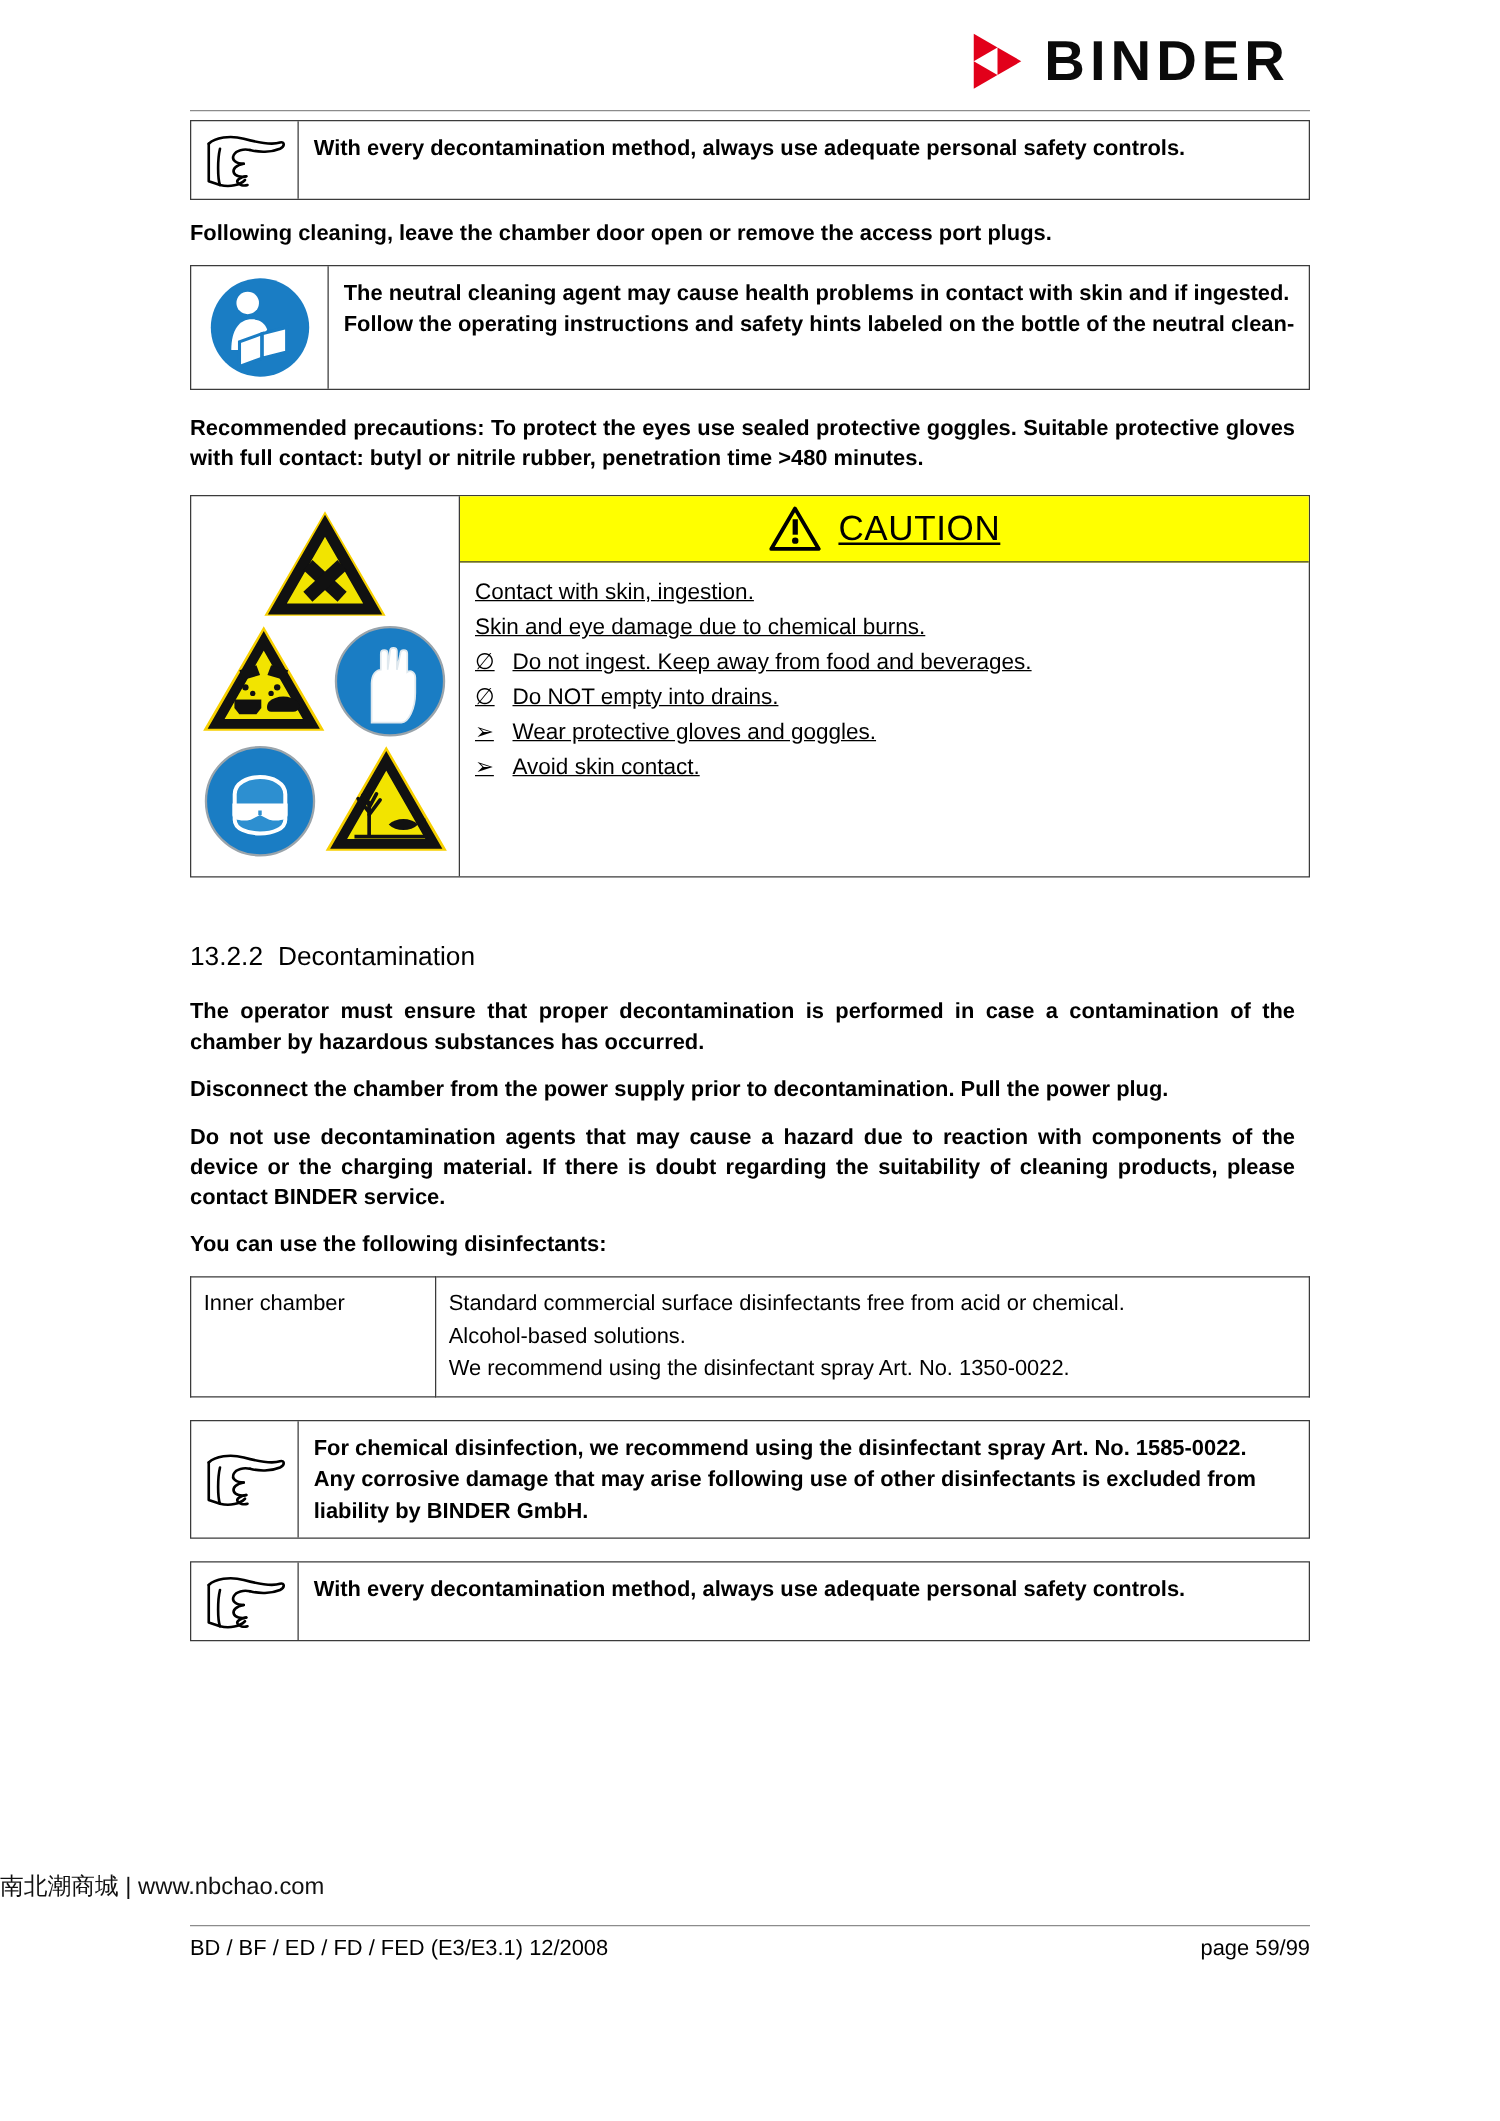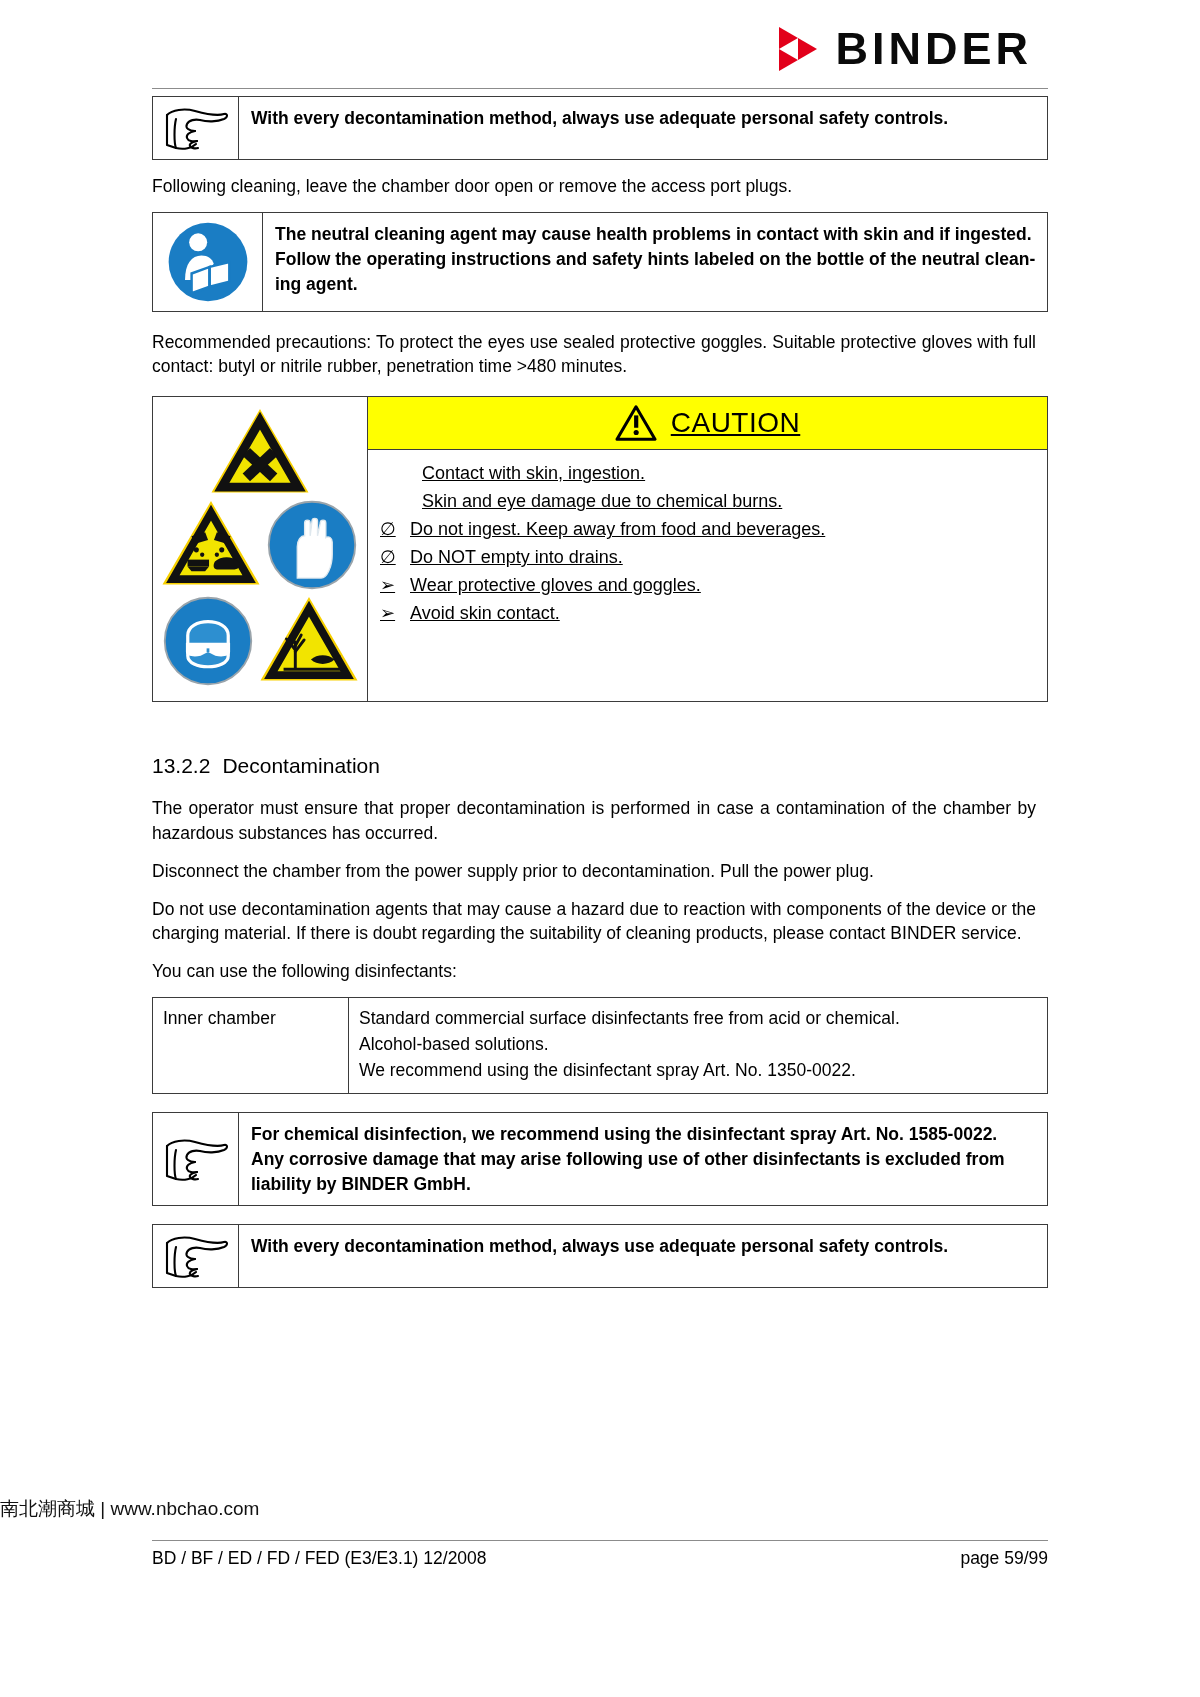--- a/index.html
+++ b/index.html
@@ -47,20 +47,21 @@
     position:absolute; left:152px; right:152px; top:88px;
     border-top:1.5px solid #8c8c8c;
   }
 
   
   .content { padding:0 152px; }
 
   p.para {
     font-size:17.5px; line-height:1.38; margin:0 12px 4px 0;
     text-align:justify;
+    font-weight:bold;
   }
   p.para.single { text-align:left; }
   .spacer-10 { height:10px; }
   .spacer-14 { height:14px; }
   .spacer-18 { height:18px; }
   .spacer-26 { height:26px; }
 
   
   .notice {
     display:flex; border:1.2px solid #3b3b3b; background:#fff;
@@ -92,21 +93,21 @@
     align-content:flex-start; gap:4px 6px;
   }
   .caution-right { flex:1; display:flex; flex-direction:column; }
   .caution-header {
     background:#ffff00; border-bottom:1.2px solid #3b3b3b;
     height:53px; display:flex; align-items:center; justify-content:center;
     gap:14px;
   }
   .caution-title { font-size:28px; letter-spacing:0.5px; }
   .caution-body { padding:10px 12px 14px 12px; }
-  .cb-line { font-size:18px; line-height:1.55;margin-left:42px; }
+  .cb-line { font-size:18px; line-height:1.55; }
   .cb-item { font-size:18px; line-height:1.55; display:flex; gap:12px; }
   .cb-item .mk { width:18px; display:inline-block; flex:none; }
 
   
   h2.heading {
     font-size:21px; font-weight:normal; margin:0;
     display:flex; gap:12px;
   }
 
   
@@ -185,21 +186,20 @@
           <circle cx="38" cy="26" r="11" fill="#fff"></circle>
           <path d="M22 72 C22 52 30 42 42 42 C50 42 55 46 57 52 L44 72 Z" fill="#fff"></path>
           <path d="M30 88 L30 64 L52 56 L52 80 Z" fill="#fff" stroke="#1a7dc4" stroke-width="3"></path>
           <path d="M52 80 L52 56 L76 50 L76 74 Z" fill="#fff" stroke="#1a7dc4" stroke-width="3"></path>
           <line x1="52" y1="56" x2="52" y2="80" stroke="#1a7dc4" stroke-width="3"></line>
         </svg>
       </div>
       <div class="text-cell">
         <div>The neutral cleaning agent may cause health problems in contact with skin and if ingested.</div>
         <div>Follow the operating instructions and safety hints labeled on the bottle of the neutral clean-</div>
-        <div>ing agent.</div>
       </div>
     </div>
 
     <div class="spacer-18"></div>
 
     <p class="para">Recommended precautions: To protect the eyes use sealed protective goggles. Suitable protective gloves with full contact: butyl or nitrile rubber, penetration time &gt;480 minutes.</p>
 
     <div class="spacer-14"></div>
 
     <div class="caution-box">

